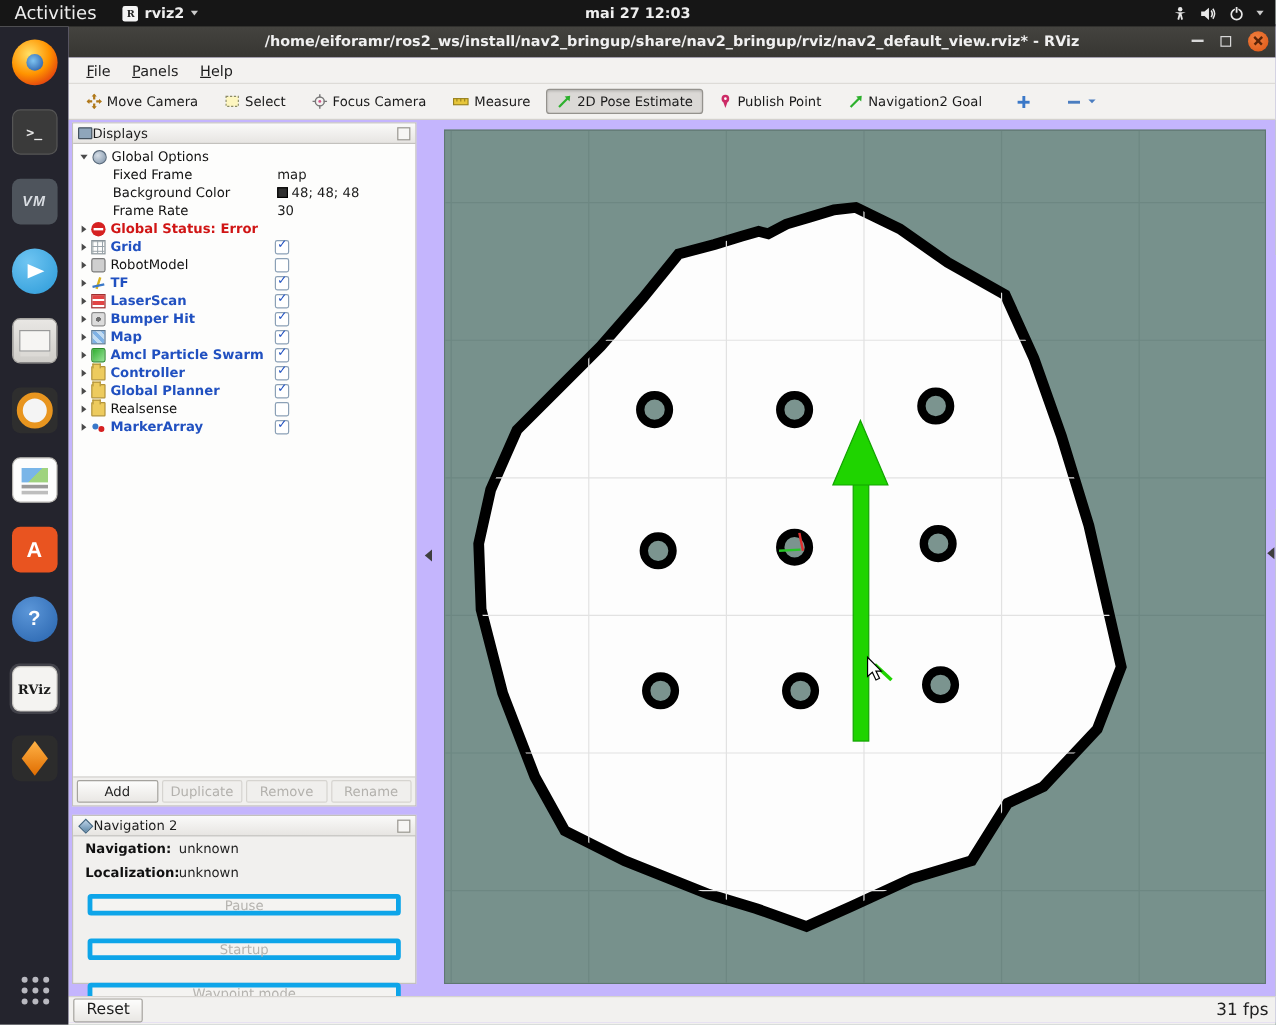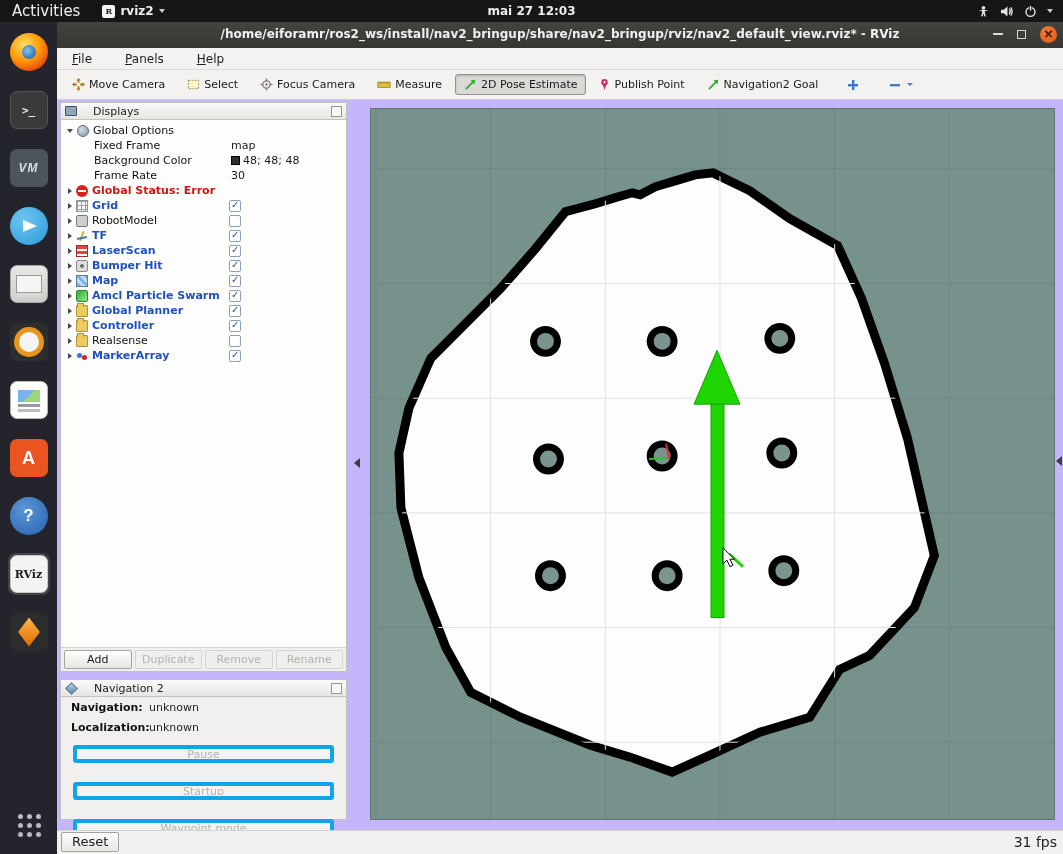--- a/index.html
+++ b/index.html
@@ -49,35 +49,35 @@
   #window { position:absolute; left:57px; top:20px; width:1006px; height:832px; background:#c4b5fd; }
   #titlebar { position:absolute; left:0; top:0; right:0; height:28px; background:linear-gradient(#454440,#373632); color:#f0f0f0; display:flex; align-items:center; justify-content:center; font-weight:bold; font-size:12px; }
   .win-controls { position:absolute; right:6px; top:0; height:28px; display:flex; align-items:center; gap:14px; }
   .wc-min { width:10px; height:2px; background:#d8d8d8; }
   .wc-max { width:9px; height:9px; border:1.5px solid #d8d8d8; }
   .wc-close { width:17px; height:17px; border-radius:50%; background:radial-gradient(circle at 40% 35%, #f08040, #dd5513); position:relative; }
   .wc-close::before, .wc-close::after { content:""; position:absolute; left:4px; top:7.5px; width:9px; height:1.6px; background:#5a2408; }
   .wc-close::before { transform:rotate(45deg); }
   .wc-close::after { transform:rotate(-45deg); }
 
-  #menubar { position:absolute; left:0; top:28px; right:0; height:22px; background:#f3f2f0; border-bottom:1px solid #dddbd7; display:flex; align-items:center; padding-left:6px;gap:15px; }
+  #menubar { position:absolute; left:0; top:28px; right:0; height:22px; background:#f3f2f0; border-bottom:1px solid #dddbd7; display:flex; align-items:center; padding-left:6px; }
   .menu-item { display:inline-block; padding:2px 9px; font-size:12px; color:#1d1d1d; }
   .menu-item::first-letter { text-decoration:underline; }
 
   #toolbar { position:absolute; left:0; top:50px; right:0; height:30px; background:#f3f2f0; border-bottom:1px solid #d3d1cd; display:flex; align-items:center; padding-left:6px; gap:4px; }
   .tool { display:flex; align-items:center; gap:4px; padding:3px 8px; border:1px solid transparent; border-radius:3px; font-size:11px; color:#1a1a1a; }
   .tool.active { background:#dbd9d6; border-color:#94928d; box-shadow:inset 0 1px 2px rgba(0,0,0,0.18); }
   .tool svg { display:block; flex:none; }
   .tool-sm { padding:3px 5px; }
   .caret-mini { width:0; height:0; border-top:3.5px solid #4a7dc0; border-left:3px solid transparent; border-right:3px solid transparent; margin-left:2px; }
 
   
   .panel { position:absolute; border:1px solid #c3c1bd; background:#f1f0ee; }
   #displays-panel { left:3px; top:82px; width:287px; height:570px; display:flex; flex-direction:column; }
-  .panel-header { height:17px; background:linear-gradient(#fafaf9,#e7e5e2); border-bottom:1px solid #c3c1bd; display:flex; align-items:center; gap:16px; padding:0 4px; font-size:11px; color:#1c1c1c; flex:none; }
+  .panel-header { height:17px; background:linear-gradient(#fafaf9,#e7e5e2); border-bottom:1px solid #c3c1bd; display:flex; align-items:center; gap:0; padding:0 4px; font-size:11px; color:#1c1c1c; flex:none; }
   .ph-monitor { width:12px; height:10px; background:#8fa6bb; border:1.5px solid #44525f; border-radius:1px; }
   .ph-diamond { width:9px; height:9px; background:linear-gradient(135deg,#bcd3e8,#5d87a8); transform:rotate(45deg); margin:0 2px; border:1px solid #3f6480; }
   .ph-float { margin-left:auto; width:11px; height:11px; border:1px solid #98968f; background:#f7f6f4; }
   #displays-tree { flex:1; background:#fdfdfc; overflow:hidden; padding-top:3px; }
   .trow { position:relative; height:15px; display:flex; align-items:center; font-size:11px; padding-left:3px; }
   .tri { width:0; height:0; display:inline-block; flex:none; }
   .tri-r { border-left:4px solid #4a4a4a; border-top:3.5px solid transparent; border-bottom:3.5px solid transparent; margin-left:4px; margin-right:4px; }
   .tri-d { border-top:4px solid #4a4a4a; border-left:3.5px solid transparent; border-right:3.5px solid transparent; margin-left:3px; margin-right:4px; }
   .ic { width:12px; height:12px; margin-right:4px; display:inline-block; flex:none; position:relative; }
   .ic-globe { border-radius:50%; background:radial-gradient(circle at 35% 35%, #d5dde6, #7e93a8); border:1px solid #5a6b7c; }
@@ -354,27 +354,27 @@
       </div>
       <div class="trow">
         <span class="tri tri-r"></span>
         <span class="ic ic-swarm"></span>
         <span class="tlabel blue">Amcl Particle Swarm</span>
         <span class="tcheck checked"></span>
       </div>
       <div class="trow">
         <span class="tri tri-r"></span>
         <span class="ic ic-folder"></span>
+        <span class="tlabel blue">Controller</span>
+        <span class="tcheck checked"></span>
+      </div>
+      <div class="trow">
+        <span class="tri tri-r"></span>
+        <span class="ic ic-folder"></span>
         <span class="tlabel blue">Global Planner</span>
-        <span class="tcheck checked"></span>
-      </div>
-      <div class="trow">
-        <span class="tri tri-r"></span>
-        <span class="ic ic-folder"></span>
-        <span class="tlabel blue">Controller</span>
         <span class="tcheck checked"></span>
       </div>
       <div class="trow">
         <span class="tri tri-r"></span>
         <span class="ic ic-folder"></span>
         <span class="tlabel">Realsense</span>
         <span class="tcheck"></span>
       </div>
       <div class="trow">
         <span class="tri tri-r"></span>

